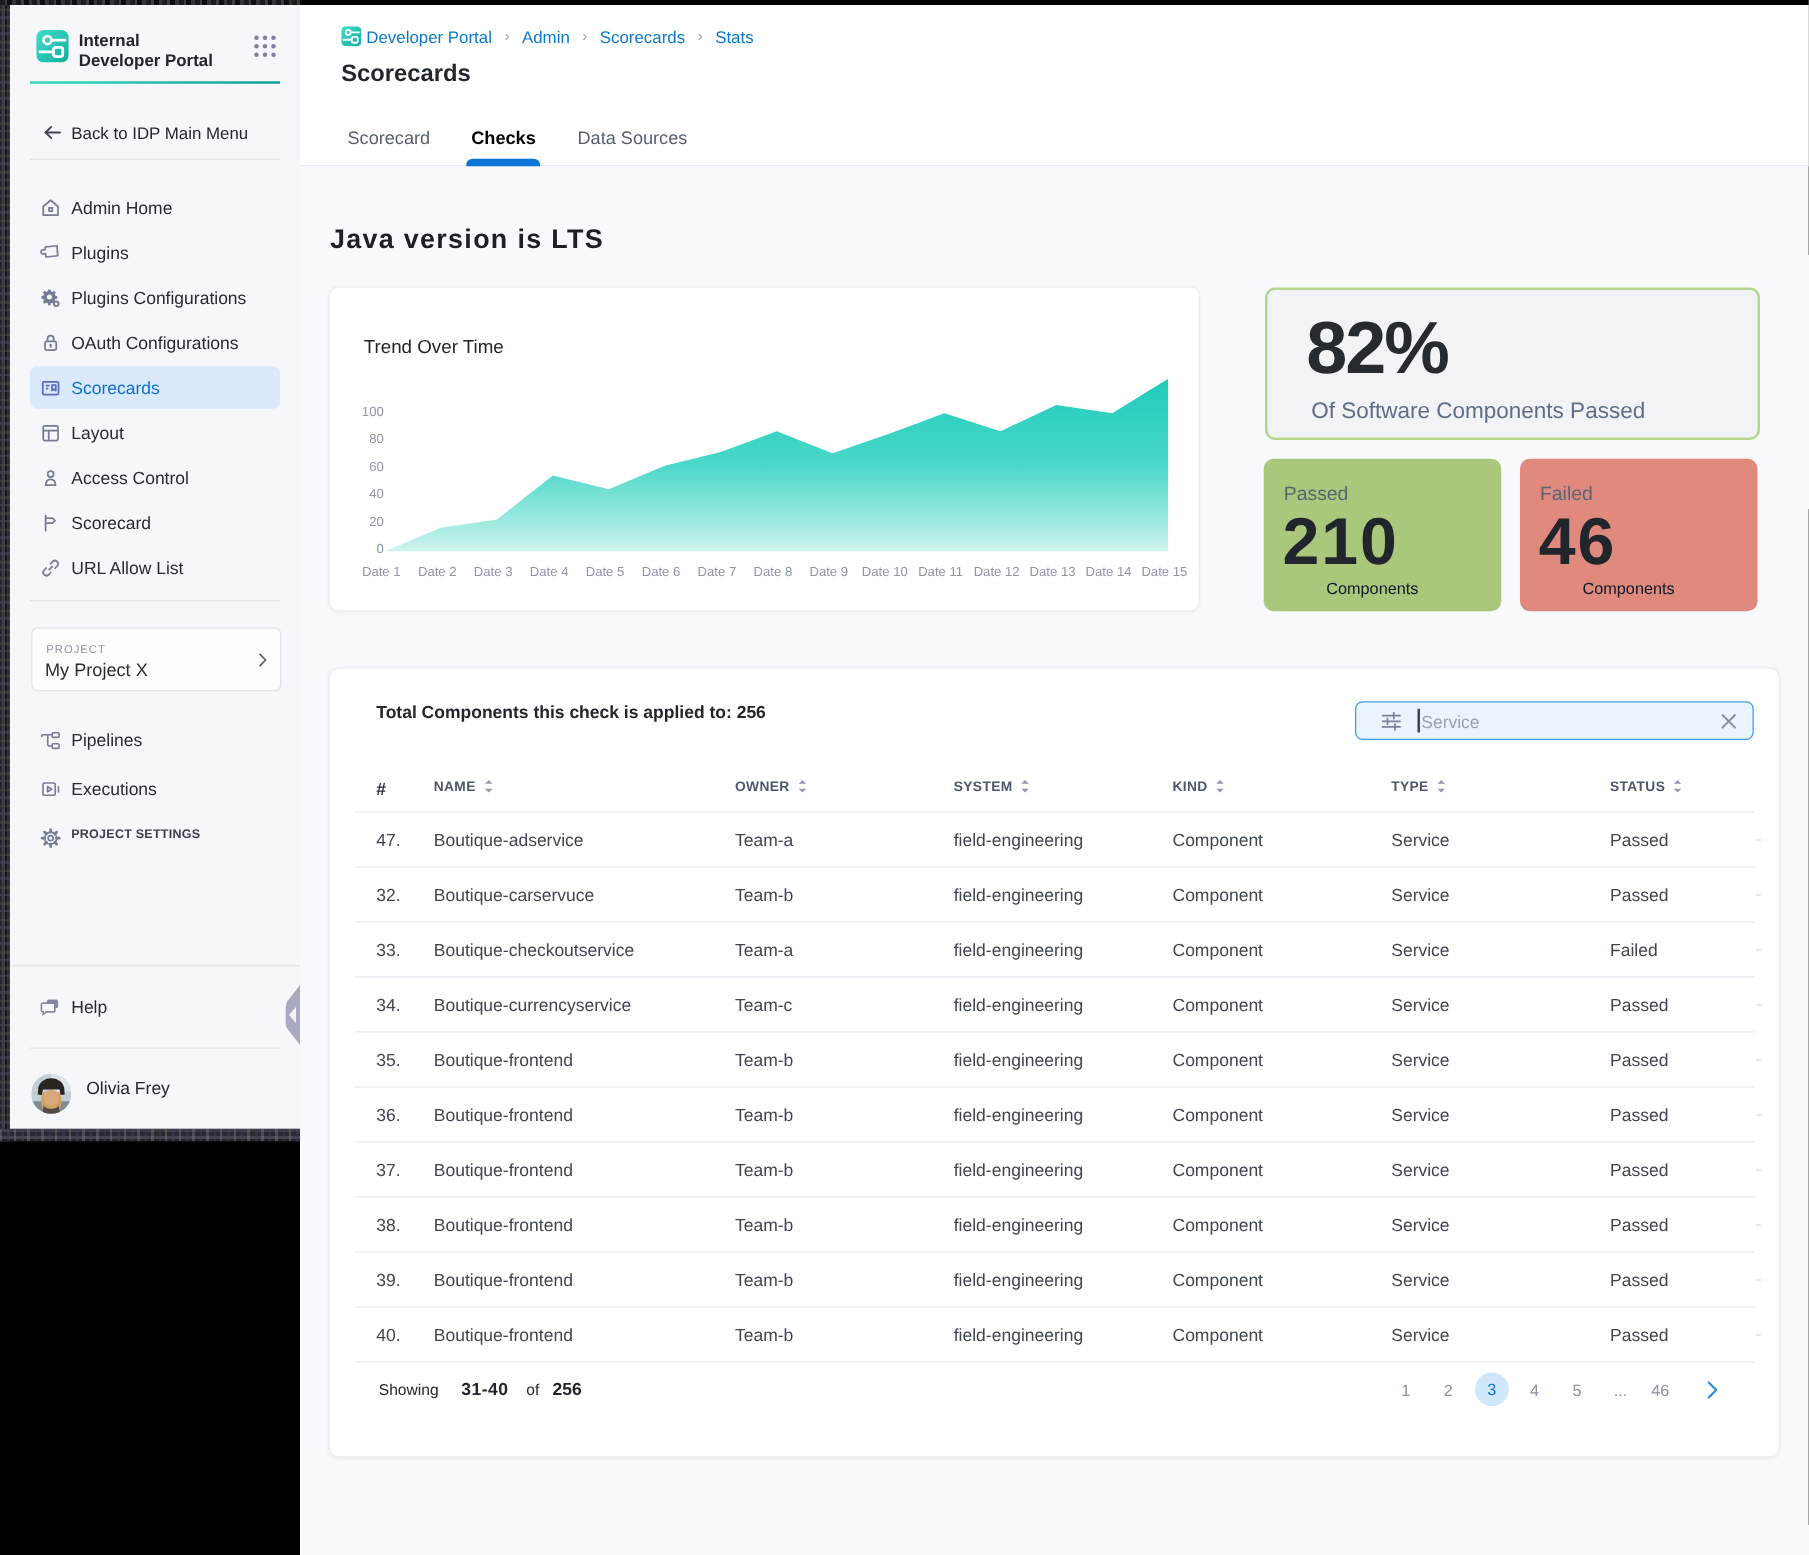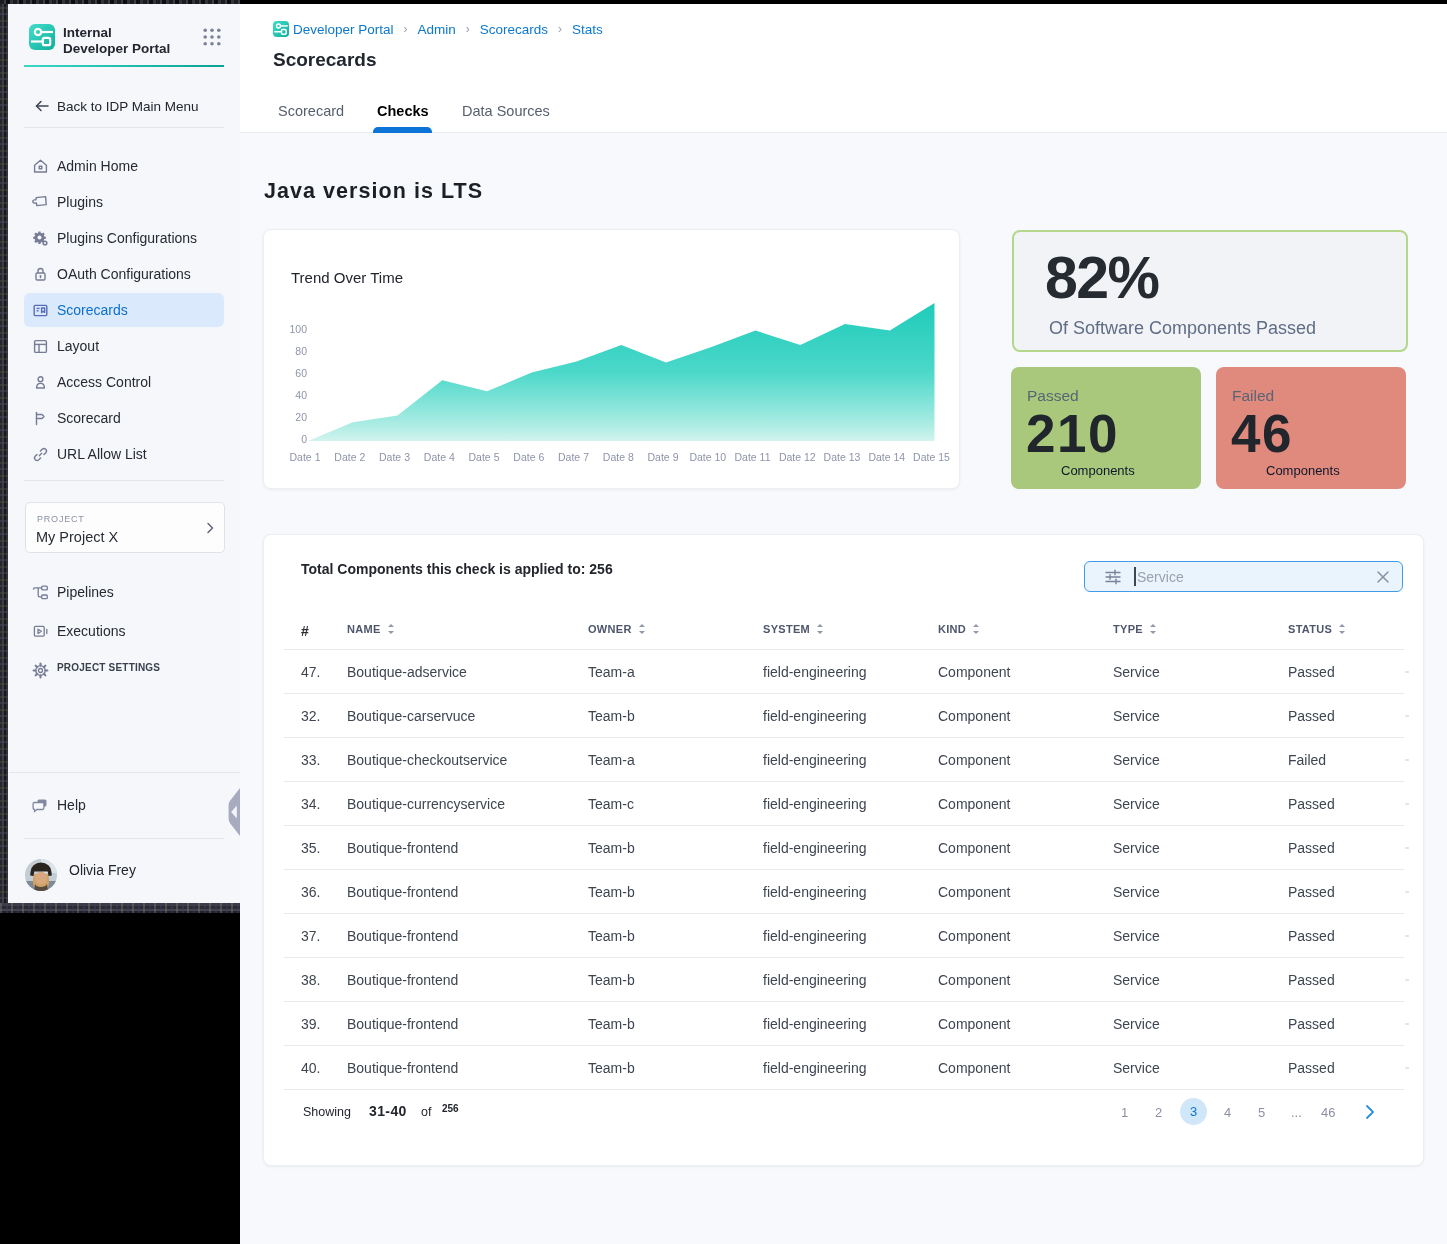--- a/index.html
+++ b/index.html
@@ -317,21 +317,21 @@
       <span class="c5">Service</span>
       <span class="c6">Passed</span>
     </div>
   <div class="hline" style="top:554px"></div>
     <div class="tick" style="top:532px"></div>
 
   <div id="footer">
     <span style="position:absolute;left:39px;top:5px">Showing</span>
     <span style="position:absolute;left:105px;top:3px;font-size:14px;font-weight:bold;letter-spacing:0.4px">31-40</span>
     <span style="position:absolute;left:157px;top:5px">of</span>
-    <span style="position:absolute;left:178px;top:3px;font-size:10px;font-weight:bold">256</span>
+    <span style="position:absolute;left:178px;top:3px;font-size:14px;font-weight:bold">256</span>
     <span class="pg" style="left:857px">1</span>
     <span class="pg" style="left:891px">2</span>
     <span class="pgact" style="left:916px">3</span>
     <span class="pg" style="left:960px">4</span>
     <span class="pg" style="left:994px">5</span>
     <span class="pg" style="left:1027px">...</span>
     <span class="pg" style="left:1057px">46</span>
     <svg width="16" height="16" viewBox="0 0 16 16" style="position:absolute;left:1098px;top:4px">
       <path d="M5 2 L11 8 L5 14" fill="none" stroke="#2b90d9" stroke-width="1.8" stroke-linecap="round" stroke-linejoin="round"></path>
     </svg>

